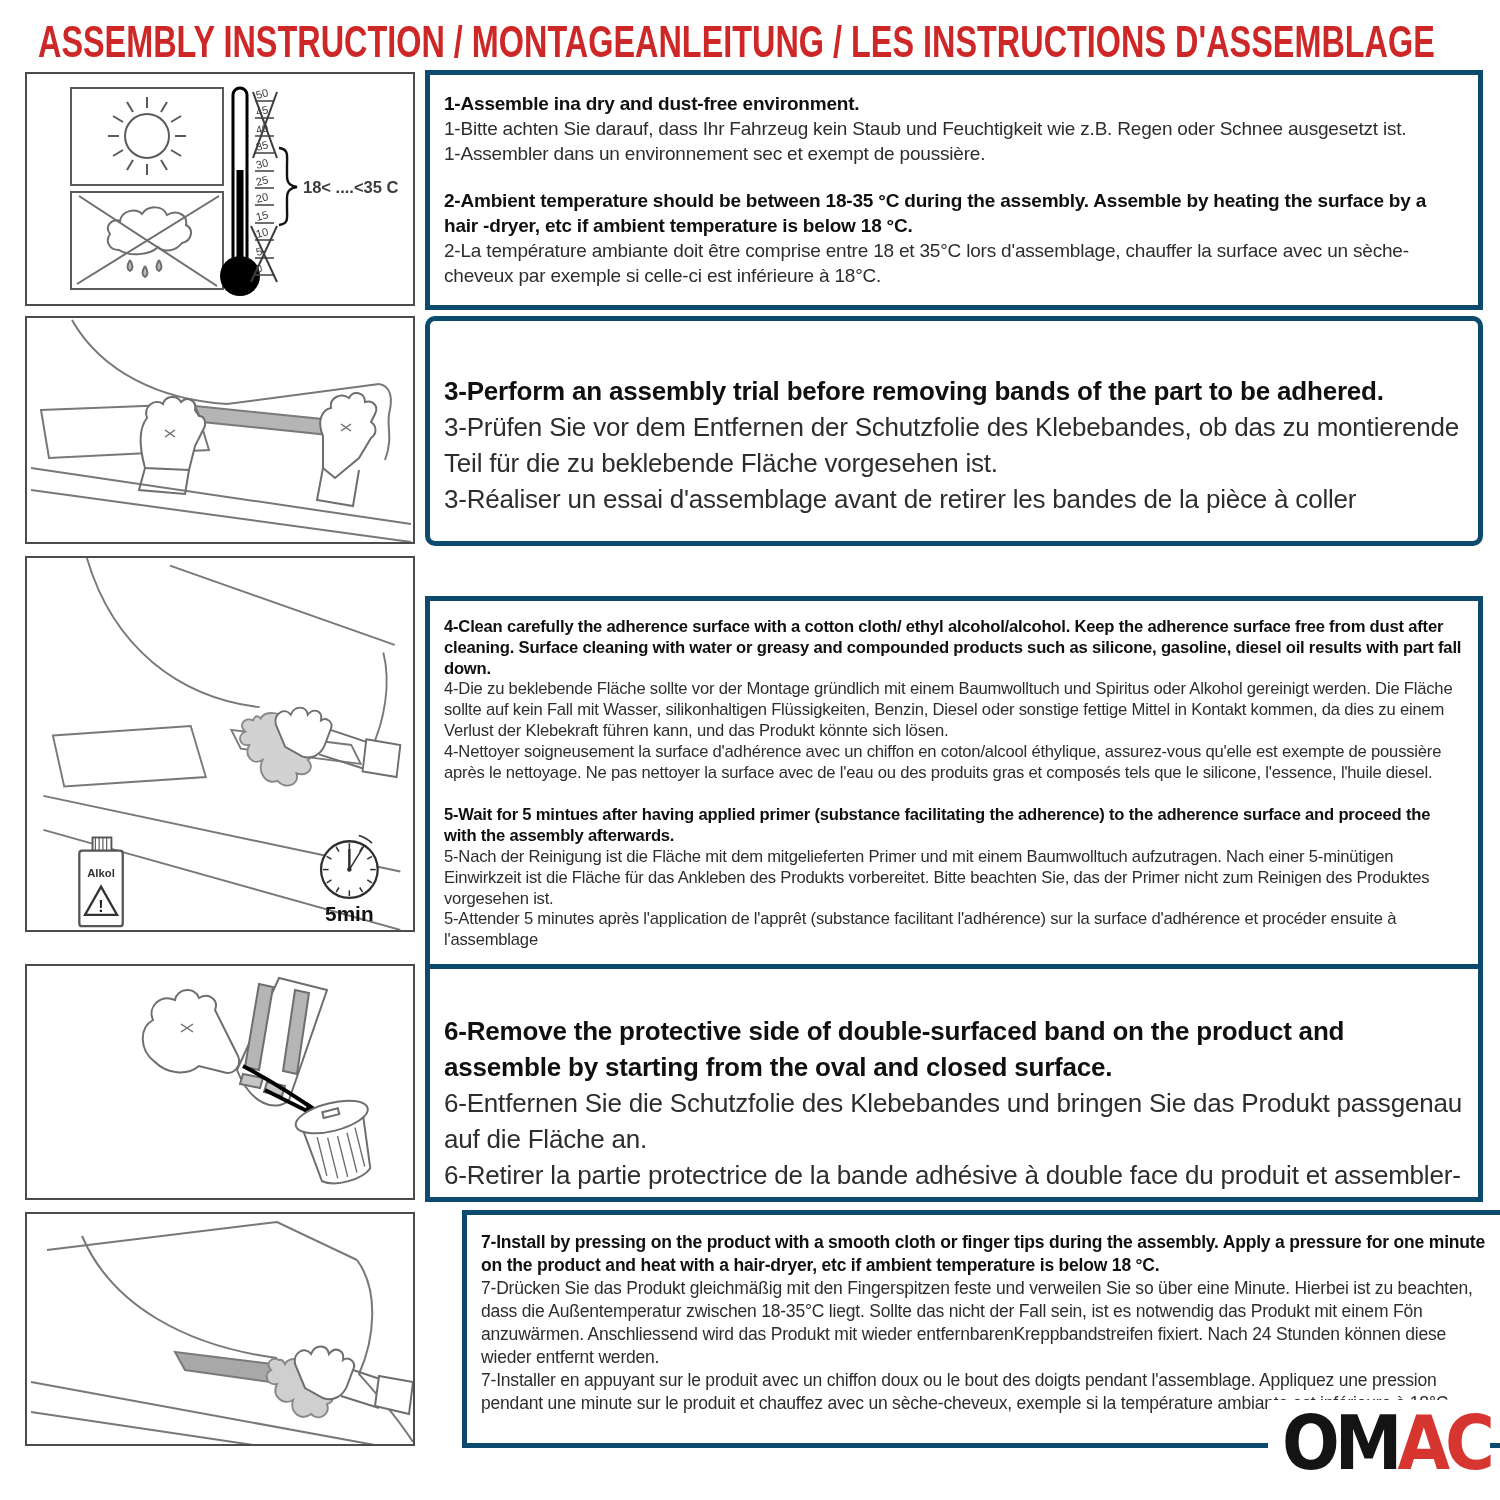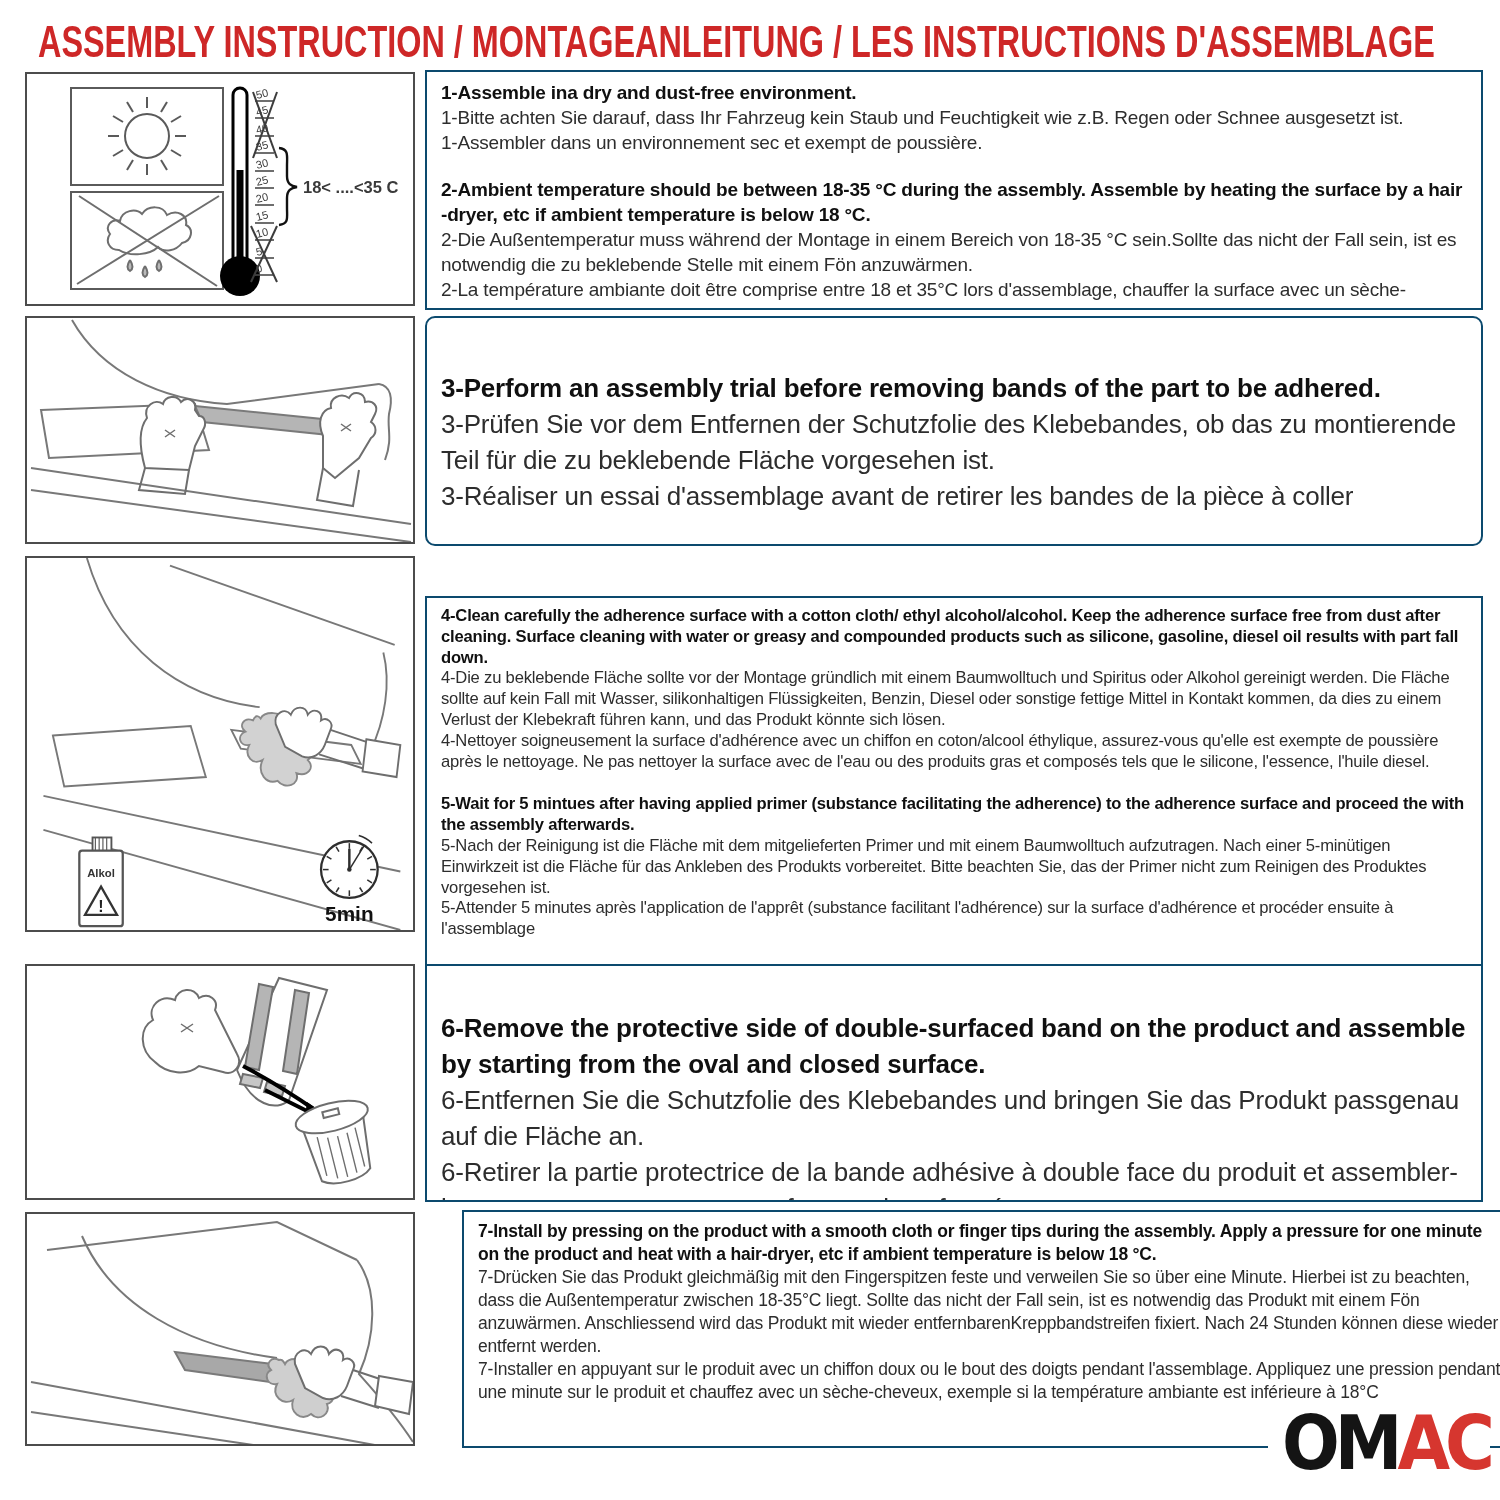--- a/index.html
+++ b/index.html
@@ -3,21 +3,21 @@
 <meta charset="utf-8">
 <style>
   html,body{margin:0;padding:0;background:#ffffff;}
   body{width:1500px;height:1500px;position:relative;font-family:"Liberation Sans",sans-serif;overflow:hidden;}
 
   .title{position:absolute;top:16px;left:38px;margin:0;color:#ce2727;font-weight:bold;font-size:45px;white-space:nowrap;}
   .title-inner{display:inline-block;transform:scaleX(0.72);transform-origin:0 50%;}
 
   .illus{position:absolute;left:25px;width:390px;border:2px solid #4c4c4c;background:#fff;box-sizing:border-box;}
   .illus svg{display:block;width:100%;height:100%;}
-  .tbox{position:absolute;left:425px;width:1058px;border:2px solid #0c4a6e;background:#fff;box-sizing:border-box;padding:8px 14px;overflow:hidden;}
+  .tbox{position:absolute;left:425px;width:1058px;border:5px solid #0c4a6e;background:#fff;box-sizing:border-box;padding:16px 14px;overflow:hidden;}
   .tbox p{margin:0;color:#2d2d2d;letter-spacing:-0.2px;}
   .tbox p.b{font-weight:bold;color:#101010;}
   .gap{margin-top:22px !important;}
 
   .s-small p{font-size:19px;line-height:25px;}
   .s-xsmall p{font-size:16.6px;line-height:20.8px;}
   .s-large p{font-size:26px;line-height:36px;}
   .s-med p{font-size:17.5px;line-height:23px;}
   .pad-mid{padding-top:52px;}
   .pad-mid4{padding-top:44px;}
@@ -102,21 +102,20 @@
   </g>
   <path d="M252,74 C262,75 260,82 260,92 L260,102 C260,110 264,112 270,113 C264,114 260,116 260,124 L260,134 C260,144 262,150 252,151" fill="none" stroke="#111" stroke-width="2.4"></path>
   <text x="276" y="119" font-size="16.5" font-weight="600" fill="#3a3a3a">18&lt; ....&lt;35 C</text>
 </svg>
 </div>
 <div class="tbox s-small" style="top:70px;height:240px;">
   <p class="b">1-Assemble ina dry and dust-free environment.</p>
   <p>1-Bitte achten Sie darauf, dass Ihr Fahrzeug kein Staub und Feuchtigkeit wie z.B. Regen oder Schnee ausgesetzt ist.</p>
   <p>1-Assembler dans un environnement sec et exempt de poussière.</p>
   <p class="b gap">2-Ambient temperature should be between 18-35 °C  during the assembly. Assemble by heating the surface by a hair -dryer, etc if ambient temperature is below 18 °C.</p>
-  <p>2-Die Außentemperatur muss während der Montage in einem Bereich von 18-35 °C  sein.Sollte das nicht der Fall sein, ist es notwendig die zu beklebende Stelle mit einem Fön anzuwärmen.</p>
   <p>2-La température ambiante doit être comprise entre 18 et 35°C lors d'assemblage, chauffer la surface avec un sèche-cheveux par exemple si celle-ci est inférieure à 18°C.</p>
 </div>
 
 <div class="illus" style="top:316px;height:228px;">
 <svg viewBox="0 0 386 224">
   <g fill="none" stroke="#787878" stroke-width="2">
     <path d="M45,2 C75,55 135,82 200,86 L352,66"></path>
     <path d="M352,66 C364,68 366,80 362,96 C360,112 366,120 358,142"></path>
     <path d="M14,92 L168,86 L182,132 L22,140 Z"></path>
     <path d="M4,150 L384,206"></path>

